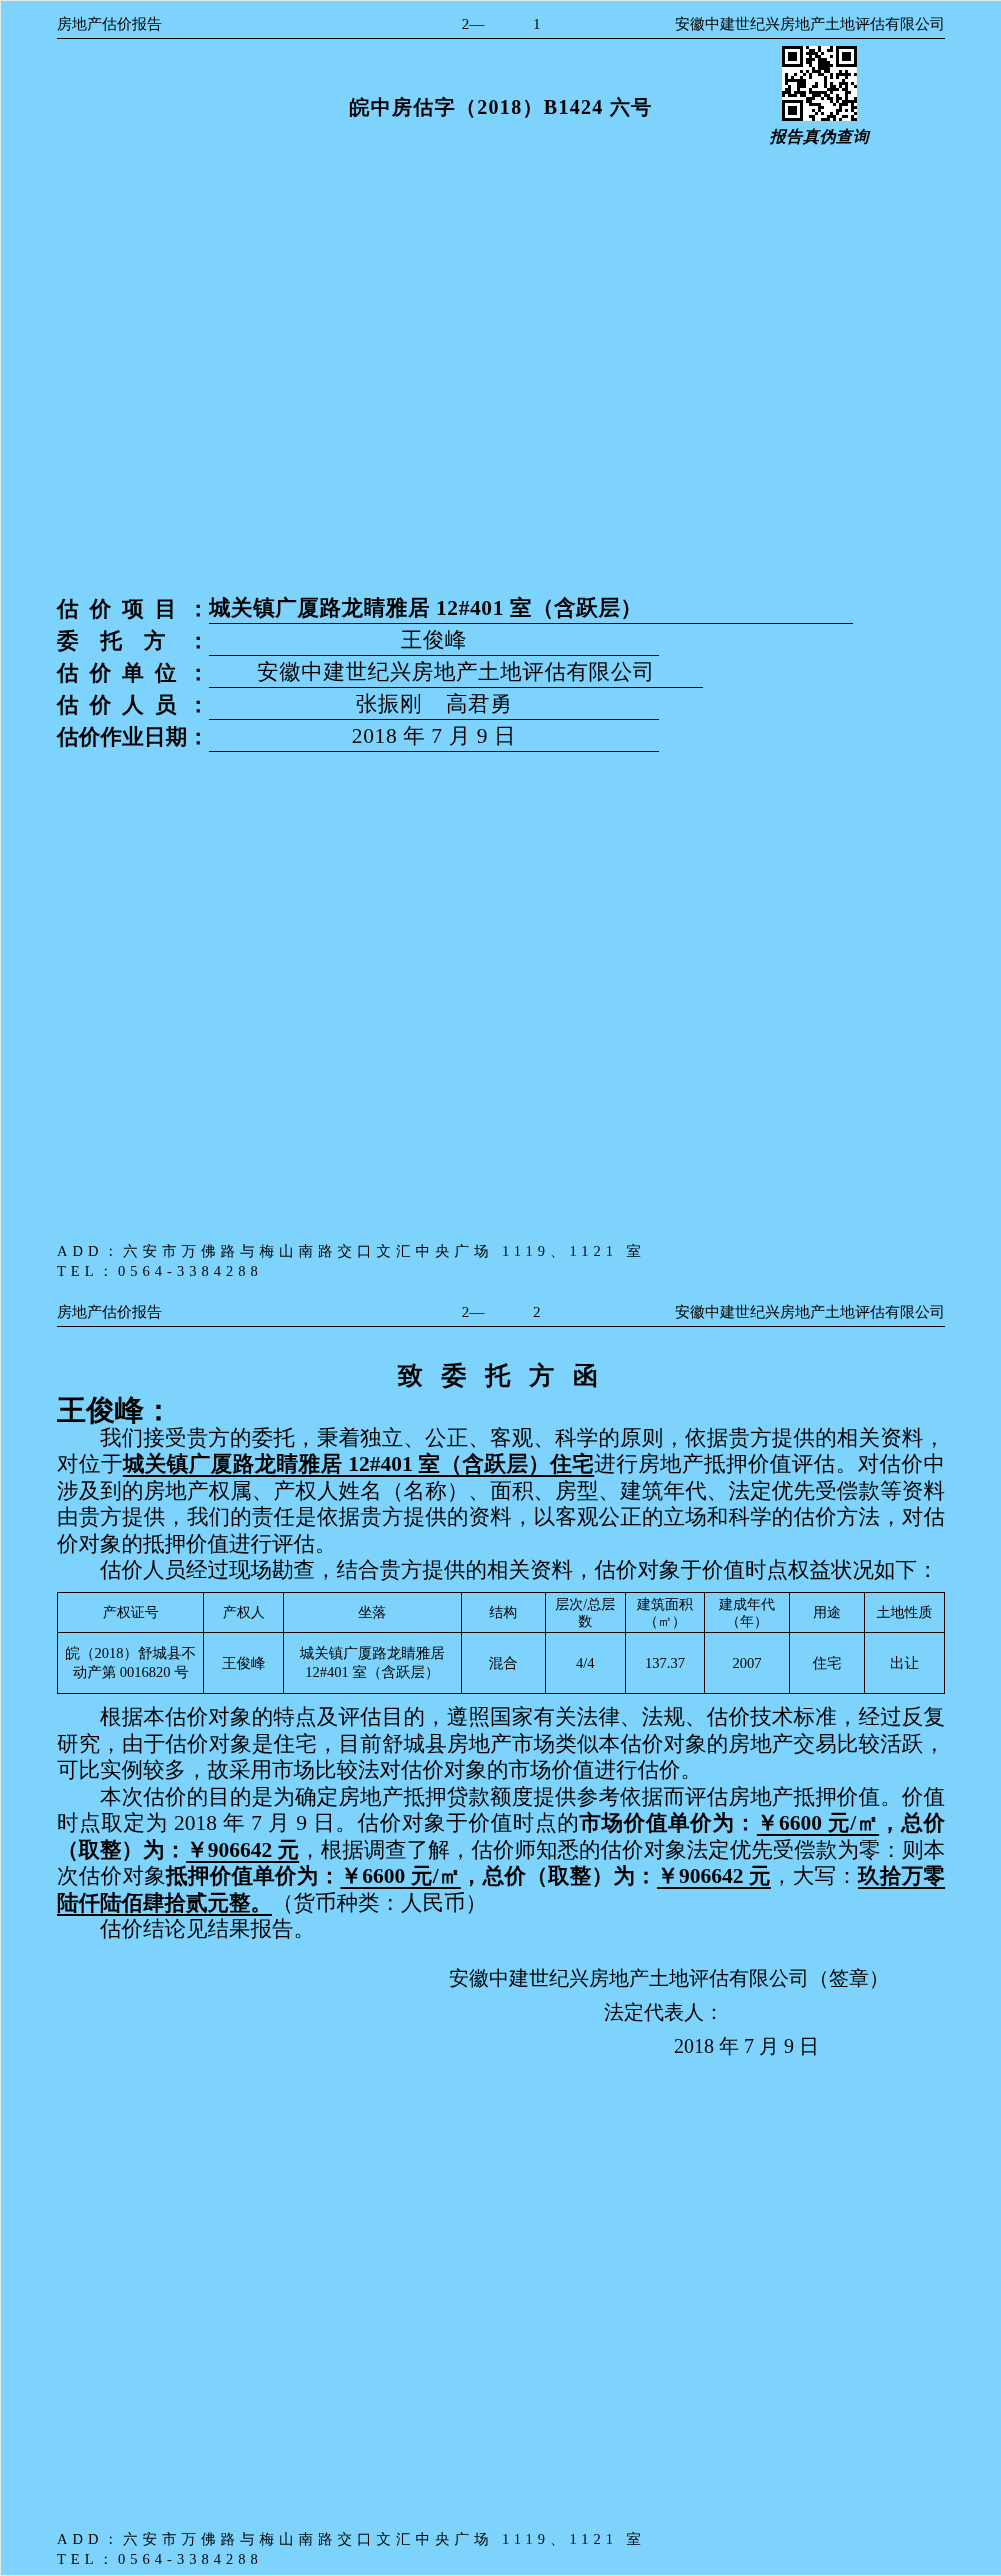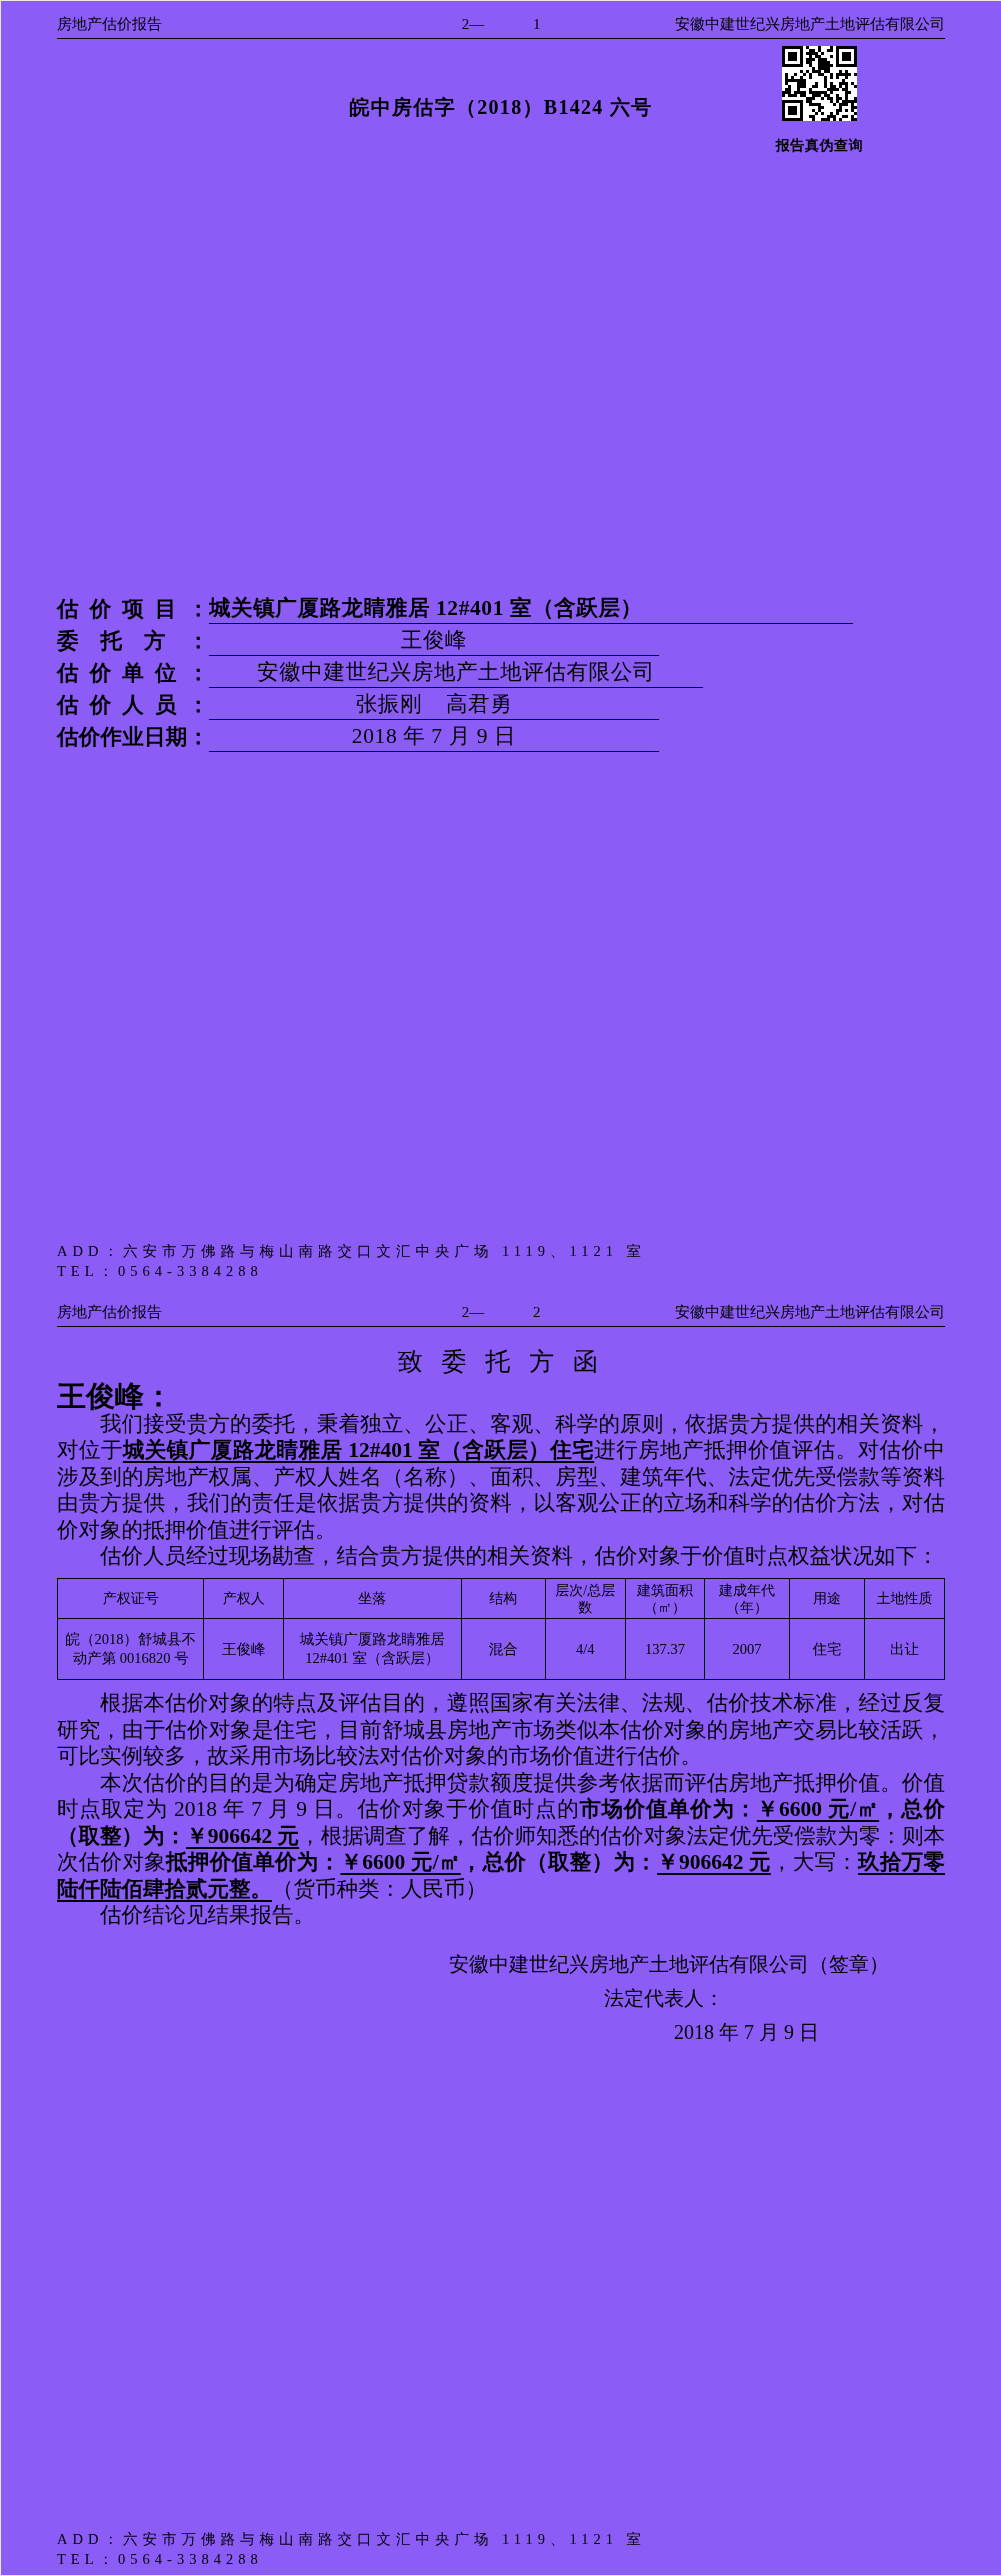--- a/index.html
+++ b/index.html
@@ -5,21 +5,21 @@
   * { box-sizing: border-box; margin: 0; padding: 0; }
   body {
     background: #ffffff;
     font-family: "Liberation Serif", "DejaVu Serif", serif;
     color: #000;
   }
   .sheet {
     width: 1002px;
     height: 2576px;
     position: relative;
-    background: #8b5cf6;
+    background: #7dd3fc;
     border: 0.6px solid #e8e8e8;
   }
   .page {
     width: 100%;
     height: 1288px;
     position: relative;
     padding: 0 56px;
     overflow: hidden;
   }
   
@@ -41,25 +41,26 @@
     position: absolute;
     top: 45px;
     right: 134px;
     width: 95px;
     display: flex;
     flex-direction: column;
     align-items: center;
   }
   .qr { width: 75px; height: 75px; background: #fff; }
   .qr-caption {
-    margin-top: 16px;
-    font-size: 14px;
+    margin-top: 6px;
+    font-size: 16px;
     font-weight: 700;
     letter-spacing: 0.6px;
     white-space: nowrap;
+    font-style: italic;
   }
   
   .doc-title {
     margin-top: 158px;
     text-align: center;
     font-size: 40px;
     font-weight: 700;
     letter-spacing: 6.3px;
     white-space: pre;
     line-height: 47px;
@@ -108,24 +109,24 @@
     bottom: 7.6px;
     left: 56px;
     right: 56px;
     font-size: 14.5px;
     letter-spacing: 5px;
     line-height: 20px;
     white-space: nowrap;
   }
   
   .letter-title {
-    margin-top: 20px;
+    margin-top: 34px;
     text-align: center;
     font-size: 25px;
-    font-weight: 400;
+    font-weight: 700;
     letter-spacing: 6.3px;
     white-space: pre;
     line-height: 30px;
   }
   .salutation {
     margin-top: 5px;
     font-size: 29px;
     font-weight: 700;
     line-height: 29px;
   }

